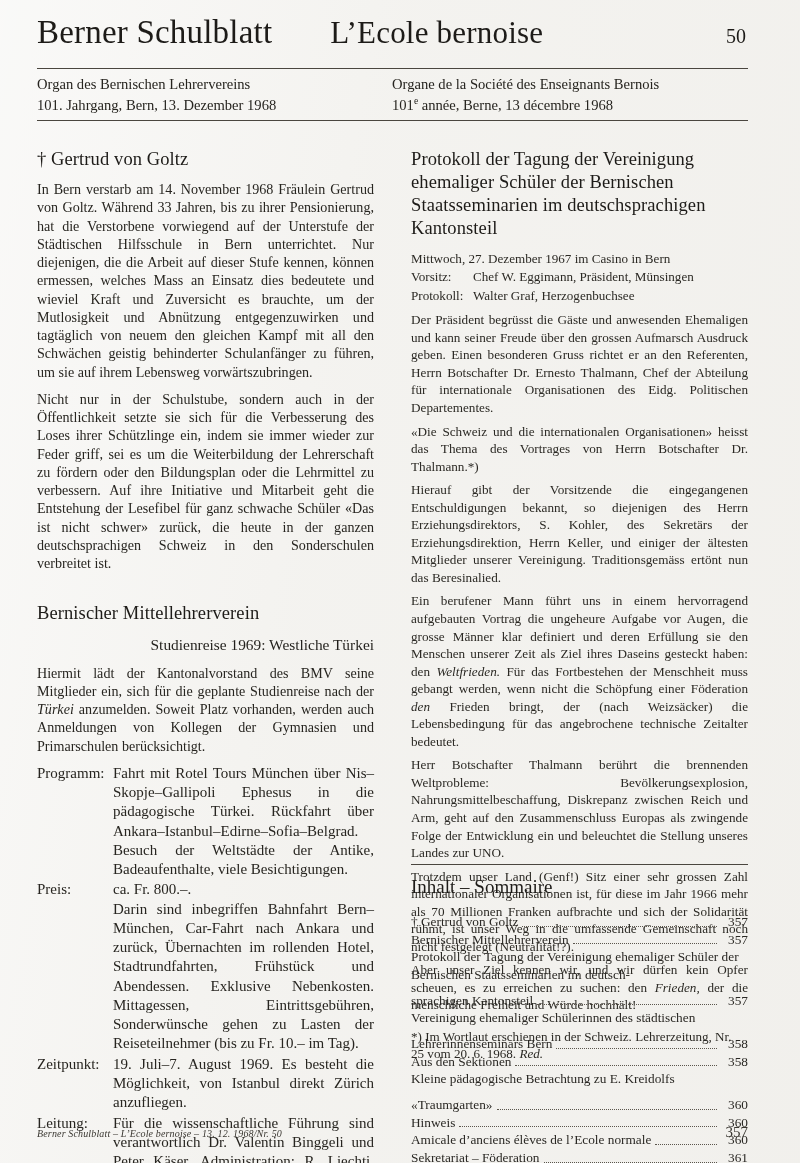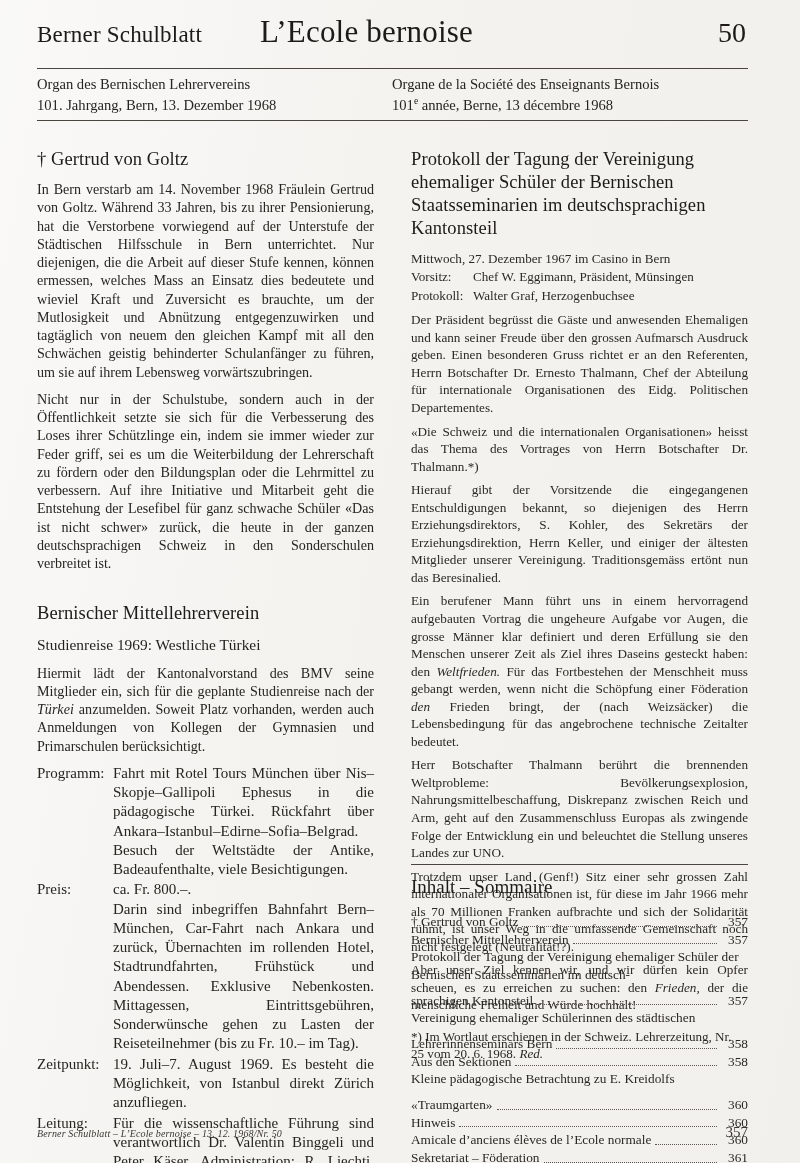--- a/index.html
+++ b/index.html
@@ -28,35 +28,35 @@
   
   .masthead {
     position: absolute;
     left: 37px;
     top: 14px;
     width: 711px;
     display: flex;
     align-items: baseline;
   }
   .mast-left {
-    font-size: 23px;
+    font-size: 33px;
     letter-spacing: 0.2px;
     white-space: nowrap;
     color: #1d1b18;
   }
   .mast-right {
     font-size: 31px;
     letter-spacing: 0.2px;
     white-space: nowrap;
     color: #1d1b18;
     margin-left: 58px;
   }
   .mast-num {
     margin-left: auto;
-    font-size: 28px;
+    font-size: 20px;
     color: #1d1b18;
     padding-right: 2px;
   }
   .rule {
     position: absolute;
     left: 37px;
     width: 711px;
     height: 0;
     border-top: 1.3px solid #4a463f;
   }
@@ -102,20 +102,21 @@
     color: #1d1b18;
     letter-spacing: 0.1px;
   }
   h1.article-title.sp { margin-top: 30px; }
   h2.sub-title {
     font-size: 15.4px;
     font-weight: normal;
     margin: 0 0 9px 0;
     line-height: 1.3;
     color: #211f1b;
+    text-align: right;
   }
   p.body {
     font-size: 14.1px;
     line-height: 1.295;
     margin: 0 0 9px 0;
     text-align: justify;
     text-justify: inter-word;
     color: #272520;
     hyphens: manual;
   }

